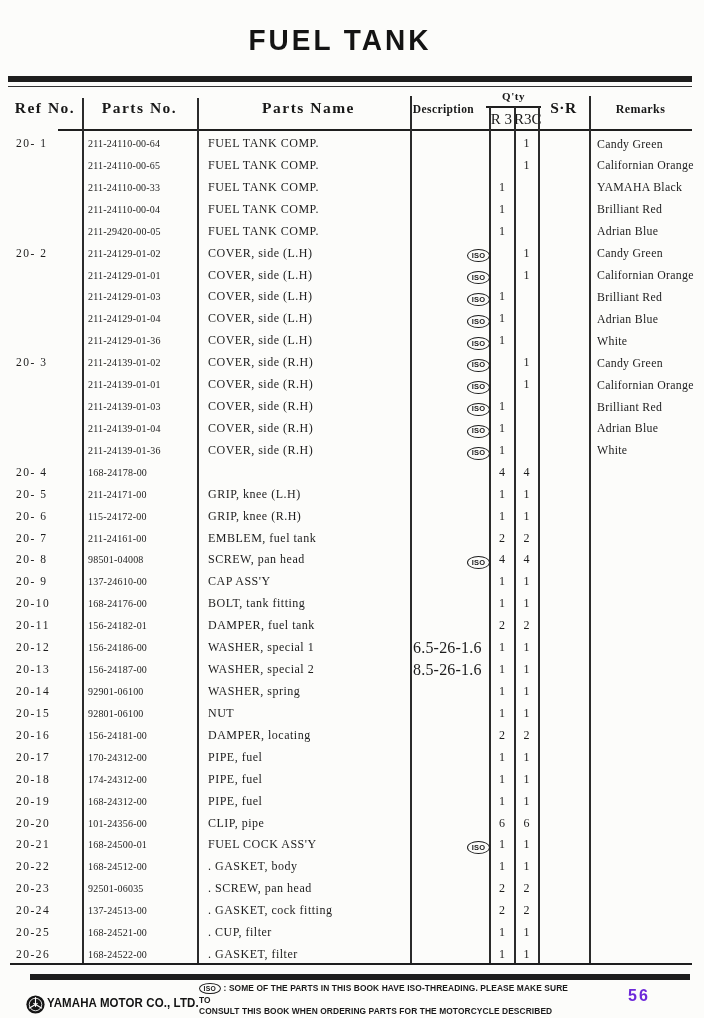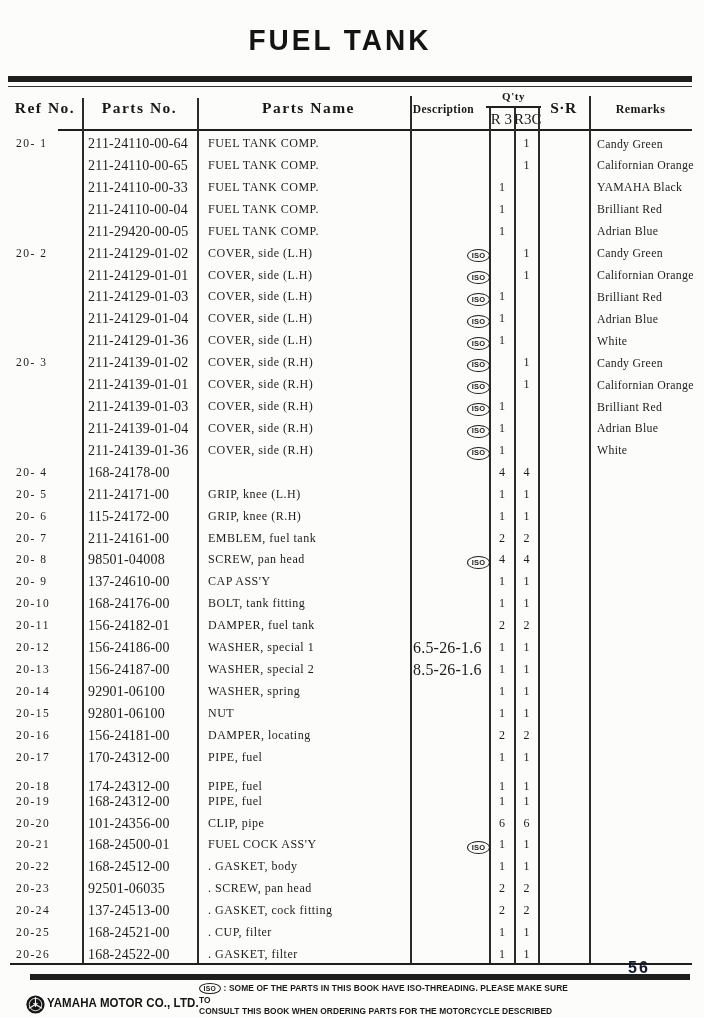--- a/index.html
+++ b/index.html
@@ -22,21 +22,21 @@
   .hlabel { position:absolute; text-align:center; font-weight:600; color:#181818; white-space:nowrap; }
   .h-big   { font-size:15.5px; letter-spacing:1.5px; }
   .h-small { font-size:11.5px; letter-spacing:0.4px; }
   .h-qty   { font-size:11px; font-weight:700; letter-spacing:0.5px; }
   .h-sub   { font-size:15px; font-weight:400; }
   
   #tbody { position:absolute; left:10px; top:133px; width:682px; height:834px; }
   .trow { position:absolute; left:0; width:682px; height:21.92px; }
   .c { position:absolute; top:0; height:21.92px; line-height:21.92px; font-size:12px; white-space:nowrap; color:#1c1c1c; }
   .c-ref  { left:6px;   width:66px;  letter-spacing:1.5px; font-size:11.5px; }
-  .c-no   { left:78px;  width:118px; letter-spacing:0.2px; font-size:14px; }
+  .c-no   { left:78px;  width:118px; letter-spacing:0.2px; font-size:10px; }
   .c-name { left:198px; width:208px; letter-spacing:0.5px; }
   .c-desc { left:403px; width:82px;  font-size:16px; letter-spacing:0.2px; }
   .c-isowrap { left:438px; width:46px; text-align:right; padding-right:4px; }
   .c-r3   { left:479px; width:26px; text-align:center; }
   .c-r3c  { left:504px; width:25px; text-align:center; }
   .c-rem  { left:587px; width:99px; height:auto; line-height:12.5px; top:4.5px; white-space:normal; font-size:11.8px; letter-spacing:0.3px; }
   .iso-badge {
     display:inline-block; border:1.4px solid #1c1c1c; border-radius:50%;
     font-family:"Liberation Sans","DejaVu Sans",sans-serif;
     font-size:7.5px; font-weight:700; line-height:9.5px; height:13px;
@@ -51,23 +51,23 @@
     transform:scaleY(1.1);
   }
   .footer-note {
     position:absolute; left:199px; top:983px; width:382px;
     font-family:"Liberation Sans","DejaVu Sans",sans-serif;
     font-size:8.4px; font-weight:700; color:#1a1a1a; line-height:11.5px;
     letter-spacing:0.1px;
   }
   .footer-note .iso-badge { height:11px; line-height:8px; font-size:6.8px; margin-right:3px; }
   .page-num {
-    position:absolute; left:628px; top:959px;
-    font-family:"Liberation Sans","DejaVu Sans",sans-serif;
-    font-size:16px; font-weight:700; letter-spacing:2px; color:#0f172a;
+    position:absolute; left:628px; top:987px;
+    font-family:"Liberation Sans","DejaVu Sans",sans-serif;
+    font-size:16px; font-weight:700; letter-spacing:2px; color:#6d28d9;
   }
   .logo { position:absolute; left:26px; top:995px; }
 </style>
 </head>
 <body>
 
 <div class="page">
 
   <div class="title">FUEL TANK</div>
 
@@ -293,21 +293,21 @@
         <span class="c c-r3">2</span>
         <span class="c c-r3c">2</span>
       </div>
       <div class="trow" style="top: 613.76px;">
         <span class="c c-ref">20-17</span>
         <span class="c c-no">170-24312-00</span>
         <span class="c c-name">PIPE, fuel</span>
         <span class="c c-r3">1</span>
         <span class="c c-r3c">1</span>
       </div>
-      <div class="trow" style="top: 635.68px; margin-top: 7px;">
+      <div class="trow" style="top: 635.68px;">
         <span class="c c-ref">20-18</span>
         <span class="c c-no">174-24312-00</span>
         <span class="c c-name">PIPE, fuel</span>
         <span class="c c-r3">1</span>
         <span class="c c-r3c">1</span>
       </div>
       <div class="trow" style="top: 657.6px;">
         <span class="c c-ref">20-19</span>
         <span class="c c-no">168-24312-00</span>
         <span class="c c-name">PIPE, fuel</span>

